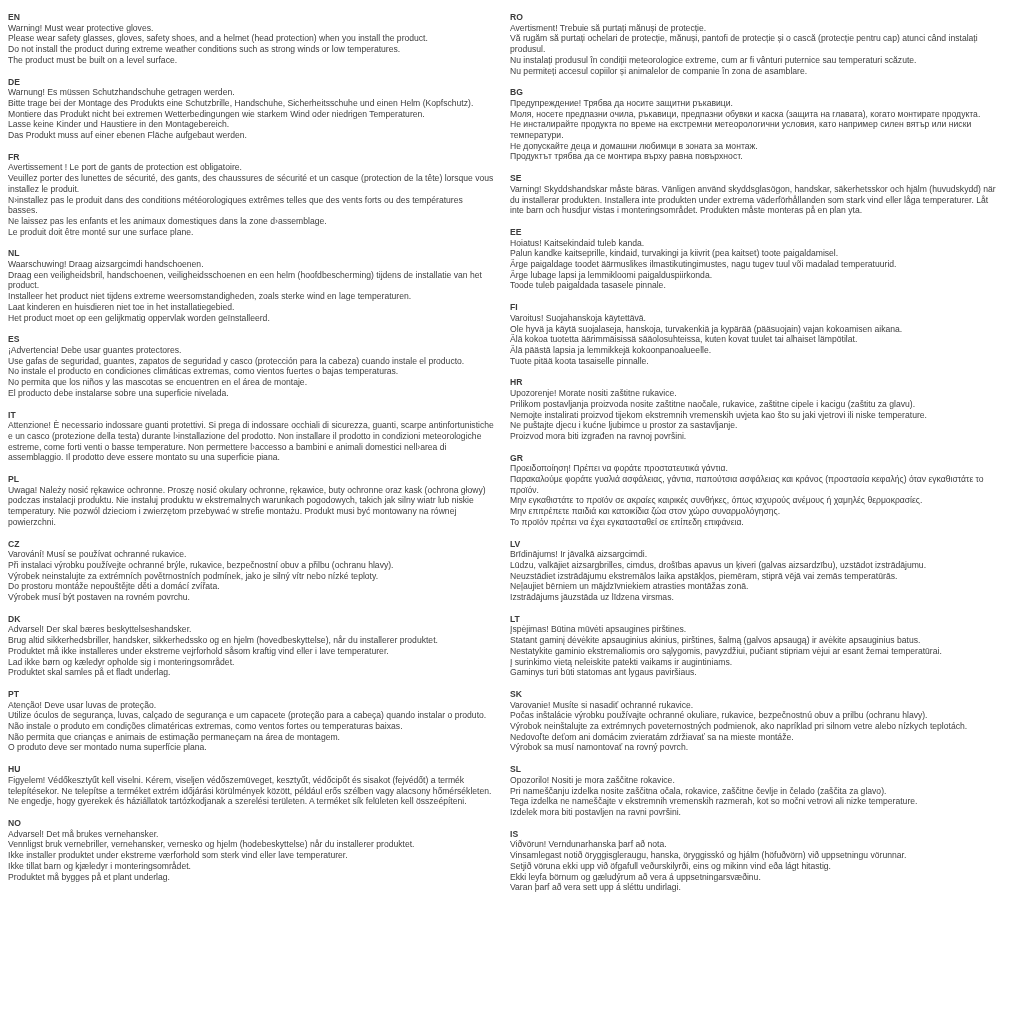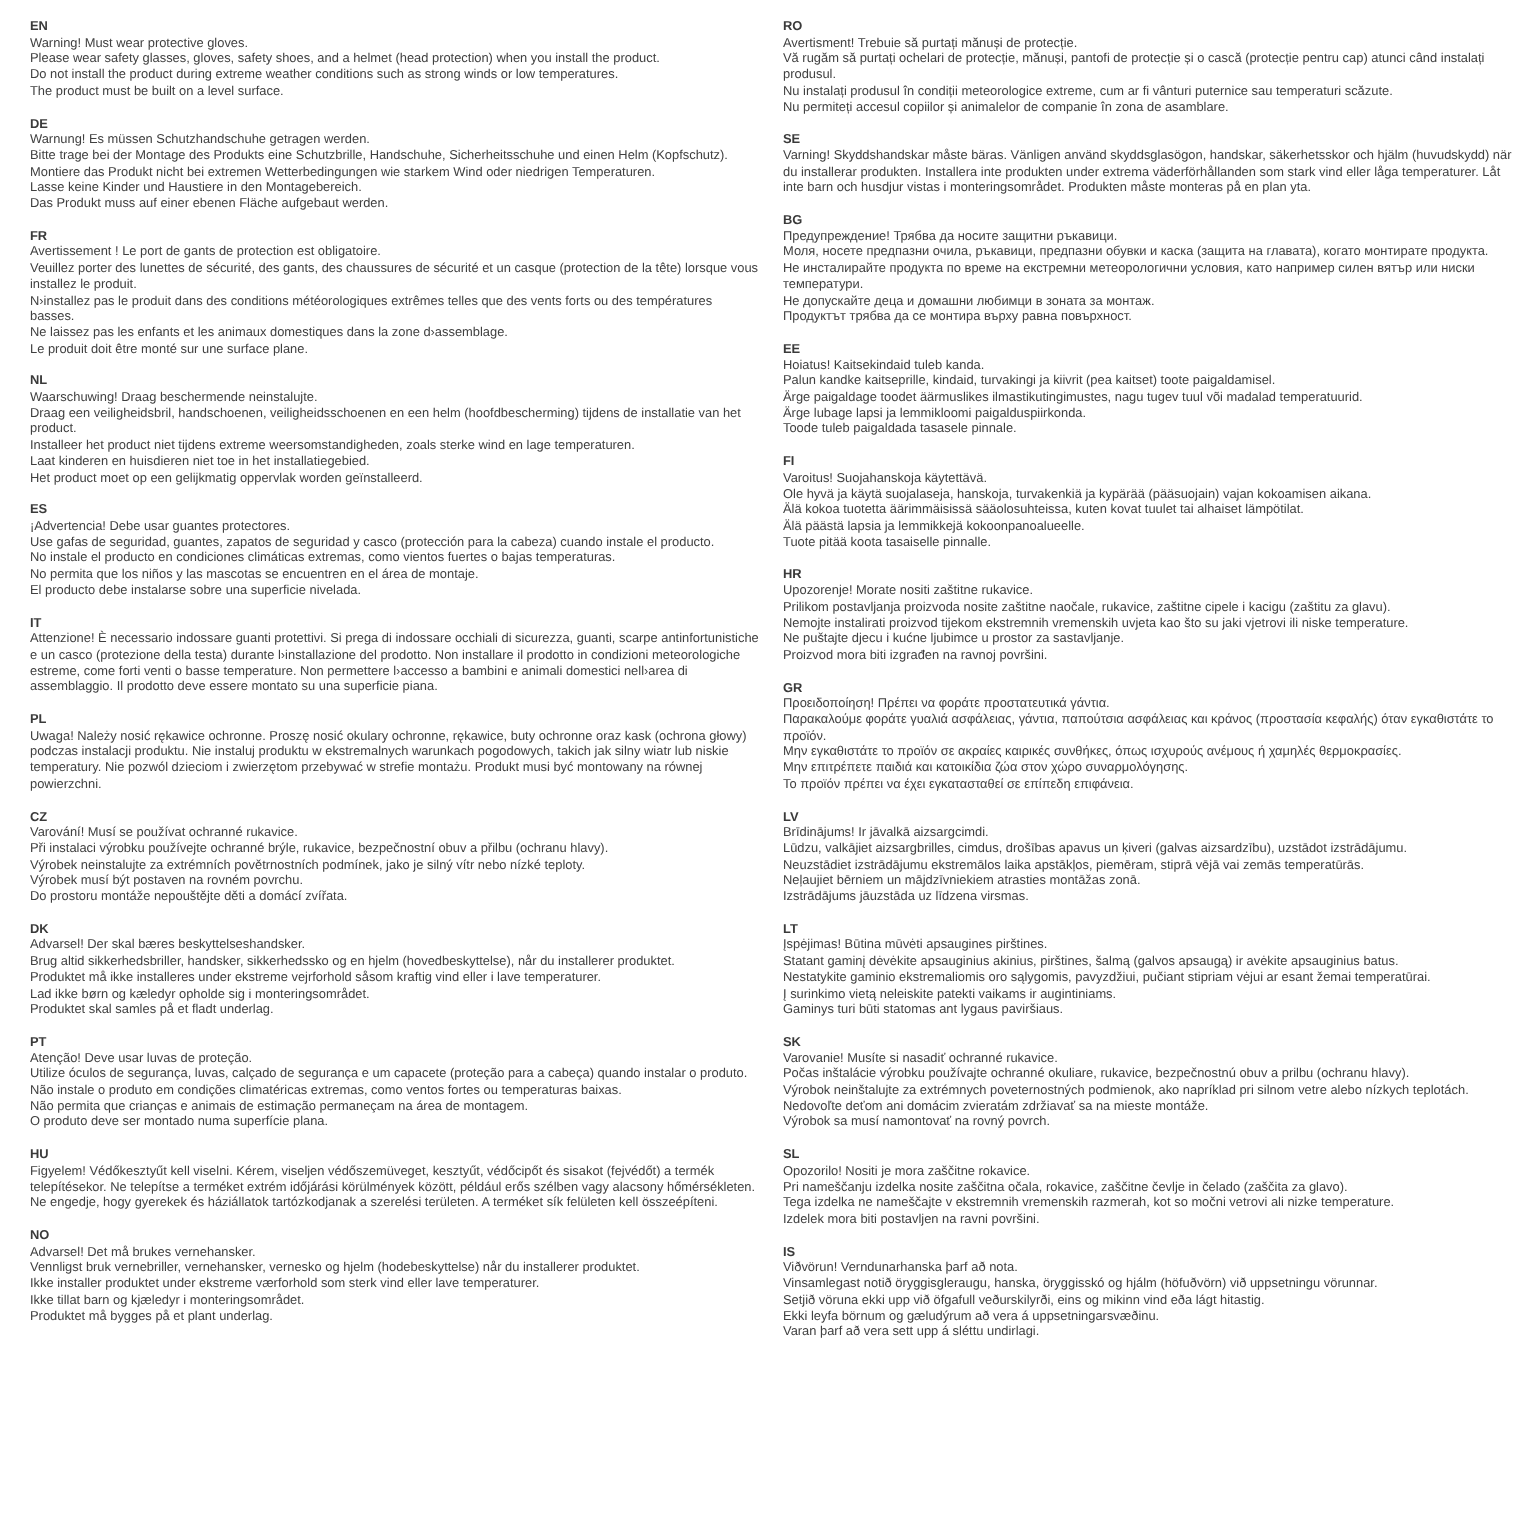--- a/index.html
+++ b/index.html
@@ -7,21 +7,21 @@
     width: 1024px;
     height: 1024px;
     background: #ffffff;
     font-family: "Liberation Sans", "DejaVu Sans", sans-serif;
     color: #3f3f3f;
     overflow: hidden;
   }
   .page {
     width: 1024px;
     height: 1004px;
-    padding: 12px 14px 0 20px;
+    padding: 12px 14px 0 8px;
   }
   .columns {
     display: grid;
     grid-template-columns: 486px 488px;
     column-gap: 16px;
     align-items: start;
   }
   .lang-section {
     margin-bottom: 11px;
   }
@@ -66,21 +66,21 @@
     <div class="lang-code">FR</div>
   <div class="warning-line">Avertissement ! Le port de gants de protection est obligatoire.</div>
           <div class="warning-line">Veuillez porter des lunettes de sécurité, des gants, des chaussures de sécurité et un casque (protection de la tête) lorsque vous installez le produit.</div>
           <div class="warning-line">N›installez pas le produit dans des conditions météorologiques extrêmes telles que des vents forts ou des températures basses.</div>
           <div class="warning-line">Ne laissez pas les enfants et les animaux domestiques dans la zone d›assemblage.</div>
           <div class="warning-line">Le produit doit être monté sur une surface plane.</div>
         </div>
 
   <div class="lang-section">
     <div class="lang-code">NL</div>
-  <div class="warning-line">Waarschuwing! Draag beschermende neinstalujte.</div>
+  <div class="warning-line">Waarschuwing! Draag aizsargcimdi handschoenen.</div>
           <div class="warning-line">Draag een veiligheidsbril, handschoenen, veiligheidsschoenen en een helm (hoofdbescherming) tijdens de installatie van het product.</div>
           <div class="warning-line">Installeer het product niet tijdens extreme weersomstandigheden, zoals sterke wind en lage temperaturen.</div>
           <div class="warning-line">Laat kinderen en huisdieren niet toe in het installatiegebied.</div>
           <div class="warning-line">Het product moet op een gelijkmatig oppervlak worden geïnstalleerd.</div>
         </div>
 
   <div class="lang-section">
     <div class="lang-code">ES</div>
   <div class="warning-line">¡Advertencia! Debe usar guantes protectores.</div>
           <div class="warning-line">Use gafas de seguridad, guantes, zapatos de seguridad y casco (protección para la cabeza) cuando instale el producto.</div>
@@ -97,22 +97,22 @@
   <div class="lang-section">
     <div class="lang-code">PL</div>
   <div class="warning-line">Uwaga! Należy nosić rękawice ochronne. Proszę nosić okulary ochronne, rękawice, buty ochronne oraz kask (ochrona głowy) podczas instalacji produktu. Nie instaluj produktu w ekstremalnych warunkach pogodowych, takich jak silny wiatr lub niskie temperatury. Nie pozwól dzieciom i zwierzętom przebywać w strefie montażu. Produkt musi być montowany na równej powierzchni.</div>
         </div>
 
   <div class="lang-section">
     <div class="lang-code">CZ</div>
   <div class="warning-line">Varování! Musí se používat ochranné rukavice.</div>
           <div class="warning-line">Při instalaci výrobku používejte ochranné brýle, rukavice, bezpečnostní obuv a přilbu (ochranu hlavy).</div>
           <div class="warning-line">Výrobek neinstalujte za extrémních povětrnostních podmínek, jako je silný vítr nebo nízké teploty.</div>
+          <div class="warning-line">Do prostoru montáže nepouštějte děti a domácí zvířata.</div>
           <div class="warning-line">Výrobek musí být postaven na rovném povrchu.</div>
-          <div class="warning-line">Do prostoru montáže nepouštějte děti a domácí zvířata.</div>
         </div>
 
   <div class="lang-section">
     <div class="lang-code">DK</div>
   <div class="warning-line">Advarsel! Der skal bæres beskyttelseshandsker.</div>
           <div class="warning-line">Brug altid sikkerhedsbriller, handsker, sikkerhedssko og en hjelm (hovedbeskyttelse), når du installerer produktet.</div>
           <div class="warning-line">Produktet må ikke installeres under ekstreme vejrforhold såsom kraftig vind eller i lave temperaturer.</div>
           <div class="warning-line">Lad ikke børn og kæledyr opholde sig i monteringsområdet.</div>
           <div class="warning-line">Produktet skal samles på et fladt underlag.</div>
         </div>
@@ -143,34 +143,34 @@
     <div class="col">
   <div class="lang-section">
     <div class="lang-code">RO</div>
   <div class="warning-line">Avertisment! Trebuie să purtați mănuși de protecție.</div>
           <div class="warning-line">Vă rugăm să purtați ochelari de protecție, mănuși, pantofi de protecție și o cască (protecție pentru cap) atunci când instalați produsul.</div>
           <div class="warning-line">Nu instalați produsul în condiții meteorologice extreme, cum ar fi vânturi puternice sau temperaturi scăzute.</div>
           <div class="warning-line">Nu permiteți accesul copiilor și animalelor de companie în zona de asamblare.</div>
         </div>
 
   <div class="lang-section">
-    <div class="lang-code">SE</div>
-  <div class="warning-line">Varning! Skyddshandskar måste bäras. Vänligen använd skyddsglasögon, handskar, säkerhetsskor och hjälm (huvudskydd) när du installerar produkten. Installera inte produkten under extrema väderförhållanden som stark vind eller låga temperaturer. Låt inte barn och husdjur vistas i monteringsområdet. Produkten måste monteras på en plan yta.</div>
-        </div>
-
-  <div class="lang-section">
     <div class="lang-code">BG</div>
   <div class="warning-line">Предупреждение! Трябва да носите защитни ръкавици.</div>
           <div class="warning-line">Моля, носете предпазни очила, ръкавици, предпазни обувки и каска (защита на главата), когато монтирате продукта.</div>
           <div class="warning-line">Не инсталирайте продукта по време на екстремни метеорологични условия, като например силен вятър или ниски температури.</div>
           <div class="warning-line">Не допускайте деца и домашни любимци в зоната за монтаж.</div>
           <div class="warning-line">Продуктът трябва да се монтира върху равна повърхност.</div>
         </div>
 
   <div class="lang-section">
+    <div class="lang-code">SE</div>
+  <div class="warning-line">Varning! Skyddshandskar måste bäras. Vänligen använd skyddsglasögon, handskar, säkerhetsskor och hjälm (huvudskydd) när du installerar produkten. Installera inte produkten under extrema väderförhållanden som stark vind eller låga temperaturer. Låt inte barn och husdjur vistas i monteringsområdet. Produkten måste monteras på en plan yta.</div>
+        </div>
+
+  <div class="lang-section">
     <div class="lang-code">EE</div>
   <div class="warning-line">Hoiatus! Kaitsekindaid tuleb kanda.</div>
           <div class="warning-line">Palun kandke kaitseprille, kindaid, turvakingi ja kiivrit (pea kaitset) toote paigaldamisel.</div>
           <div class="warning-line">Ärge paigaldage toodet äärmuslikes ilmastikutingimustes, nagu tugev tuul või madalad temperatuurid.</div>
           <div class="warning-line">Ärge lubage lapsi ja lemmikloomi paigalduspiirkonda.</div>
           <div class="warning-line">Toode tuleb paigaldada tasasele pinnale.</div>
         </div>
 
   <div class="lang-section">
     <div class="lang-code">FI</div>

